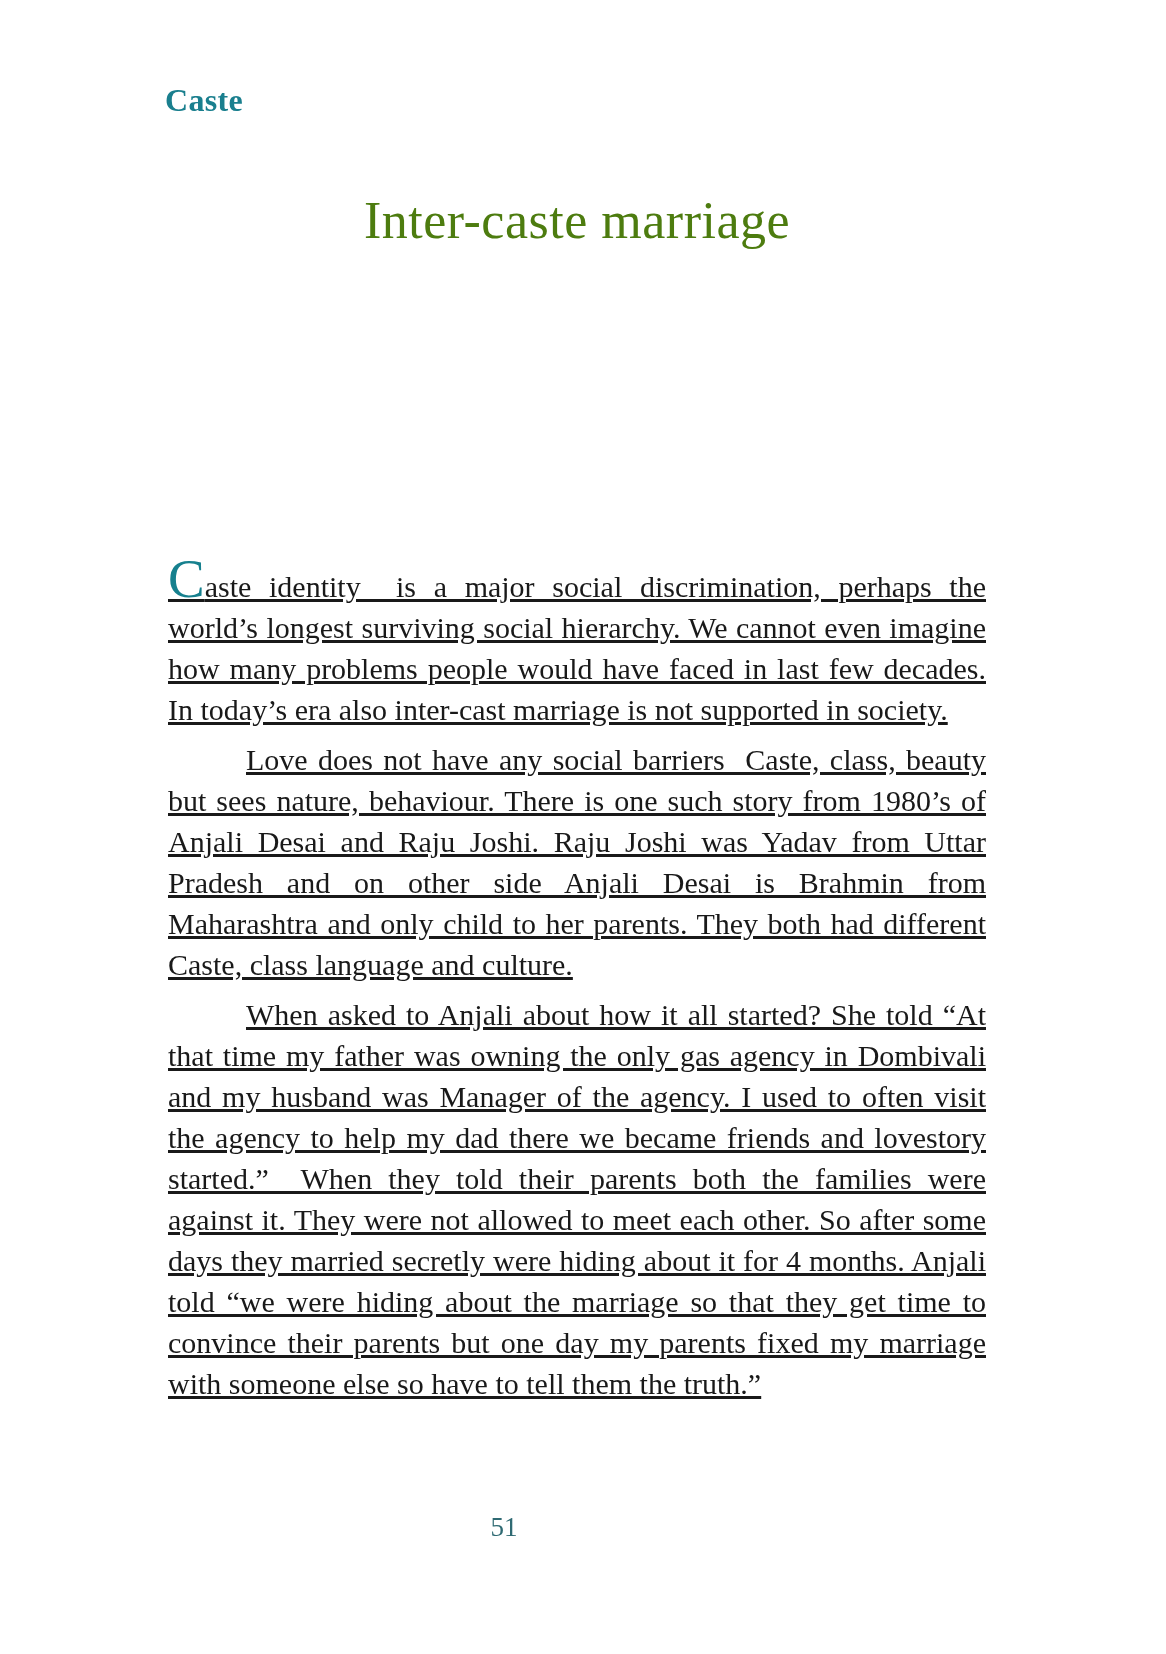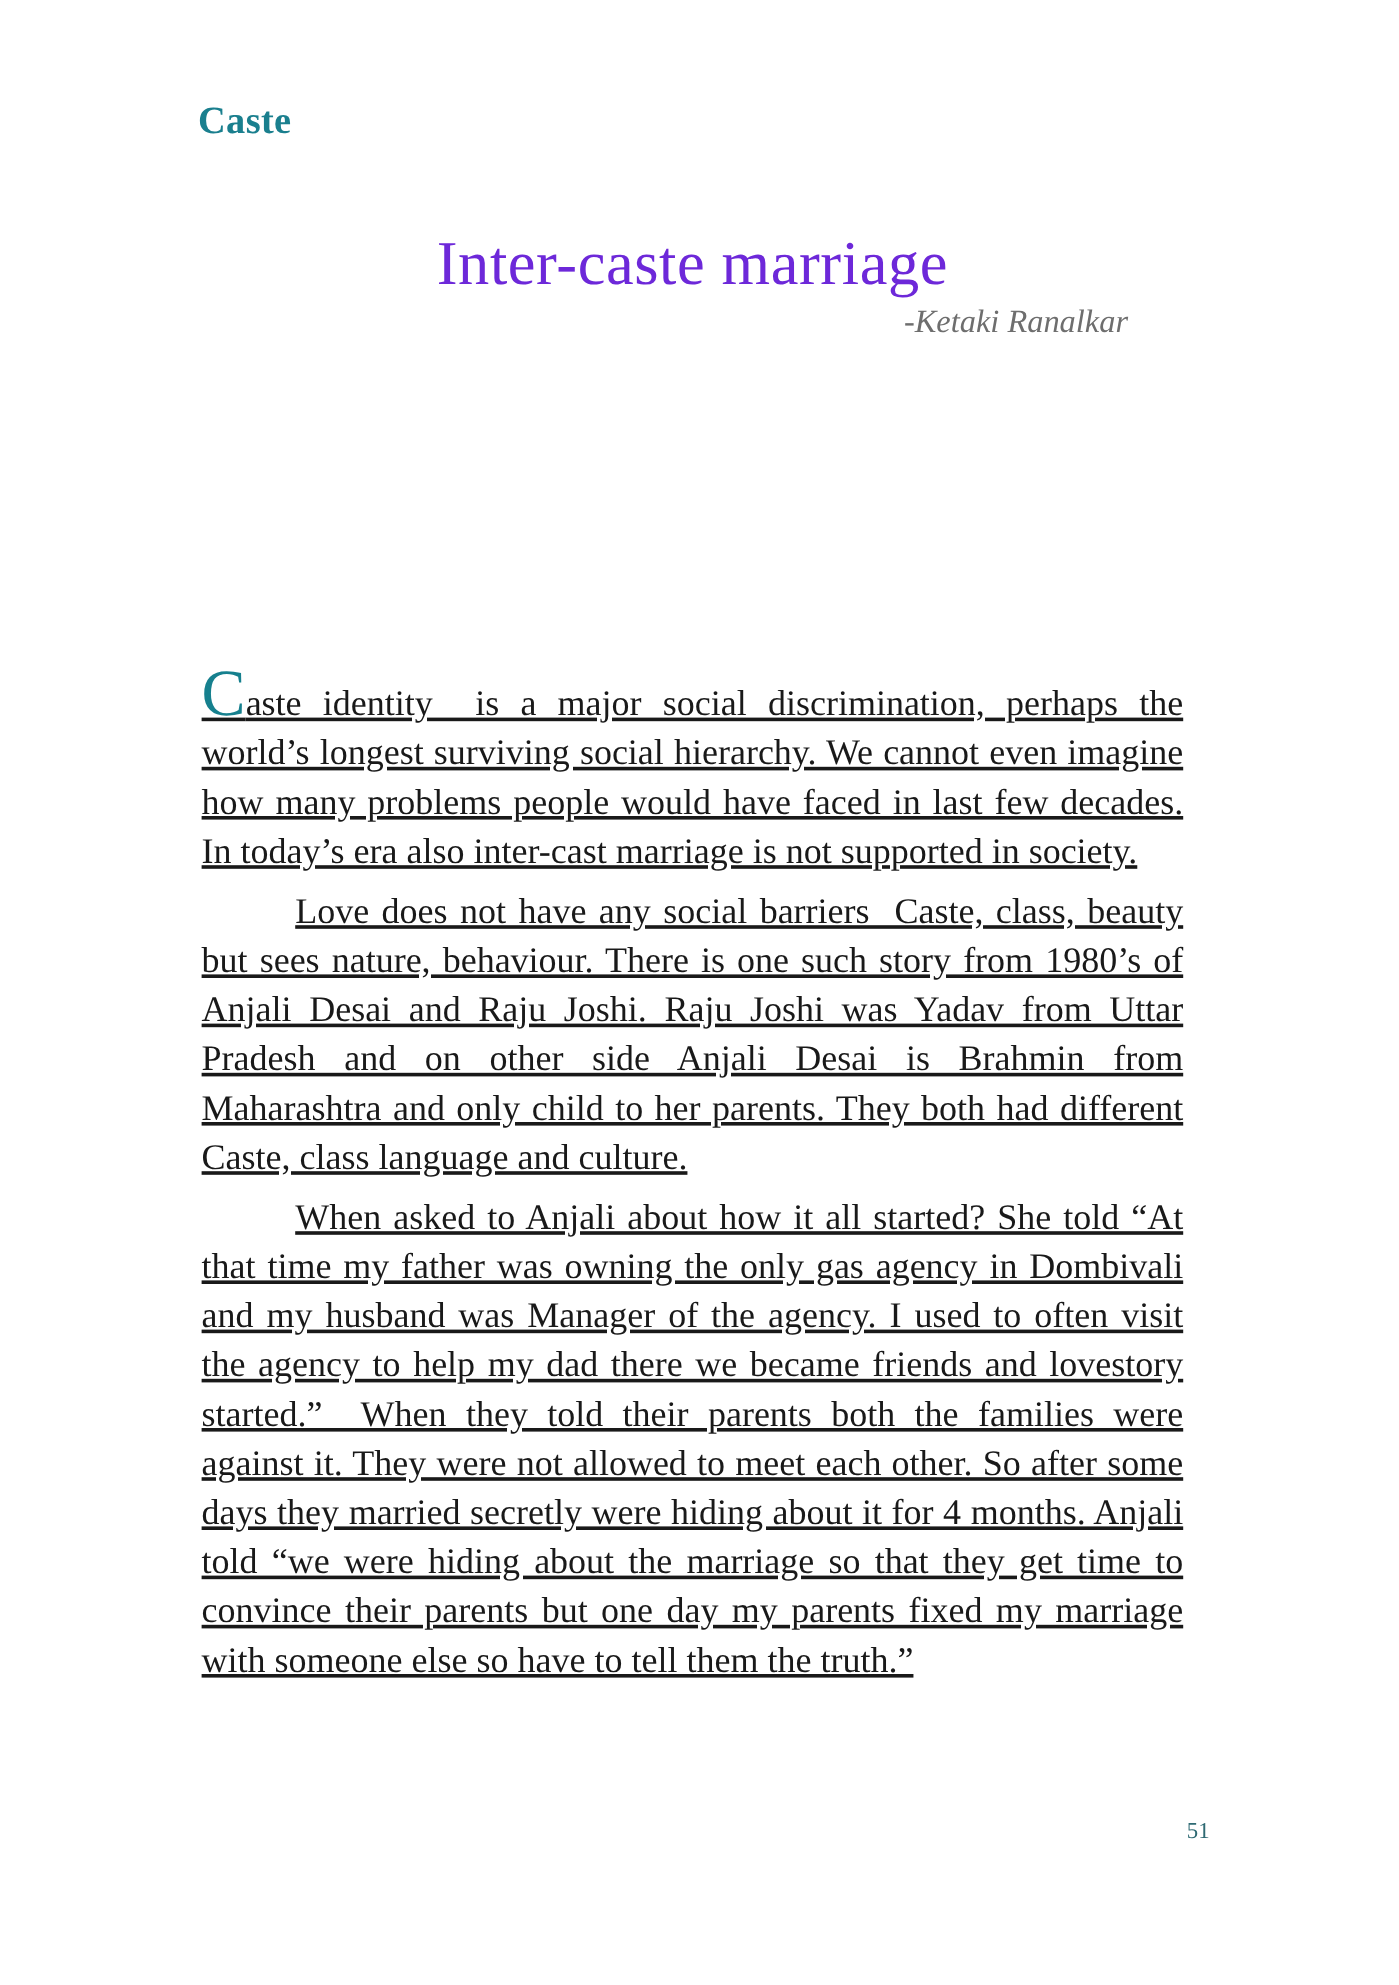--- a/index.html
+++ b/index.html
@@ -30,21 +30,21 @@
     left: 168px;
     top: 192px;
     width: 818px;
   }
   .article-title {
     margin: 0;
     font-size: 52px;
     line-height: 58px;
     font-weight: normal;
     text-align: center;
-    color: #6d28d9;
+    color: #4d7c0f;
     letter-spacing: 0.5px;
   }
   .article-author {
     margin-top: 2px;
     text-align: right;
     padding-right: 46px;
     font-size: 27px;
     line-height: 32px;
     font-style: italic;
     color: #6e6e6e;
@@ -69,36 +69,35 @@
   .dropcap {
     font-size: 55px;
     line-height: 0;
     color: #16808e;
   }
   .page-number {
     position: absolute;
     left: 0;
     top: 1510px;
     width: 1008px;
-    text-align: right;
-    font-size: 19px;
+    text-align: center;
+    font-size: 27px;
     line-height: 34px;
     color: #2f6a73;
   }
 </style>
 </head>
 <body>
 
 <div class="page">
 
   <div class="chapter-label">Caste</div>
 
   <div class="title-block">
     <h1 class="article-title">Inter-caste marriage</h1>
-    <div class="article-author">-Ketaki Ranalkar</div>
   </div>
 
   <div class="body-text">
     <p><span class="dropcap">C</span><span>aste identity&nbsp; is a major social discrimination, perhaps the world’s longest surviving social hierarchy. We cannot even imagine how many problems people would have faced in last few decades. In today’s era also inter-cast marriage is not supported in society.</span></p>
     <p class="para-indent">Love does not have any social barriers&nbsp; Caste, class, beauty but sees nature, behaviour. There is one such story from 1980’s of Anjali Desai and Raju Joshi. Raju Joshi was Yadav from Uttar Pradesh and on other side Anjali Desai is Brahmin from Maharashtra and only child to her parents. They both had different Caste, class language and culture.</p>
     <p class="para-indent">When asked to Anjali about how it all started? She told “At that time my father was owning the only gas agency in Dombivali and my husband was Manager of the agency. I used to often visit the agency to help my dad there we became friends and lovestory started.”&nbsp; When they told their parents both the families were against it. They were not allowed to meet each other. So after some days they married secretly were hiding about it for 4 months. Anjali told “we were hiding about the marriage so that they get time to convince their parents but one day my parents fixed my marriage with someone else so have to tell them the truth.”</p>
   </div>
 
   <div class="page-number">51</div>
 

